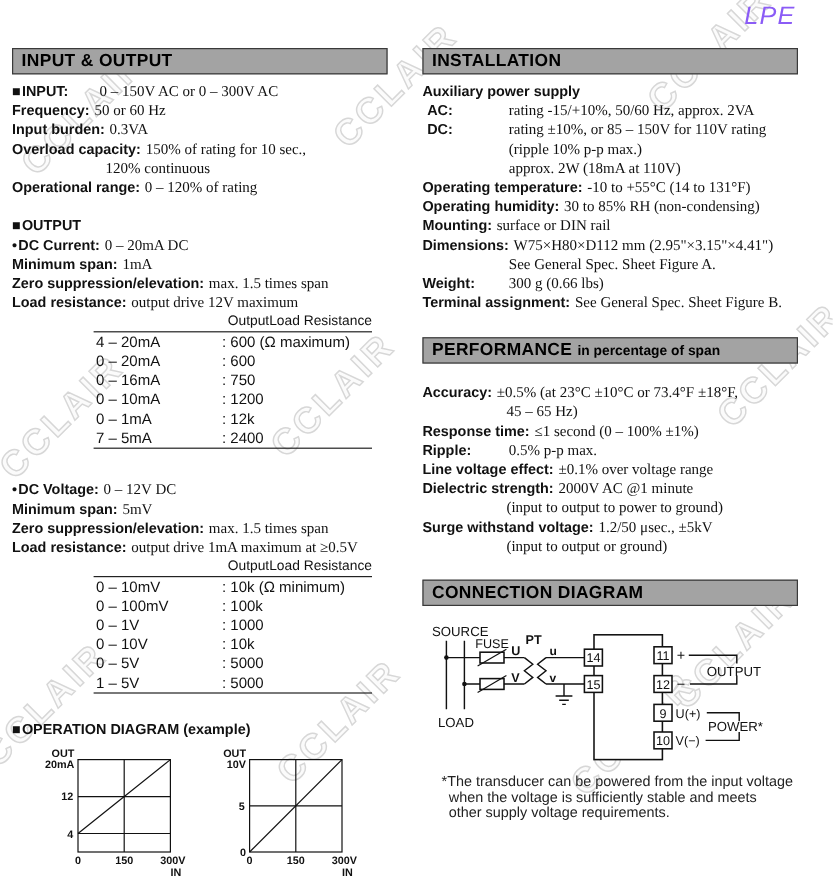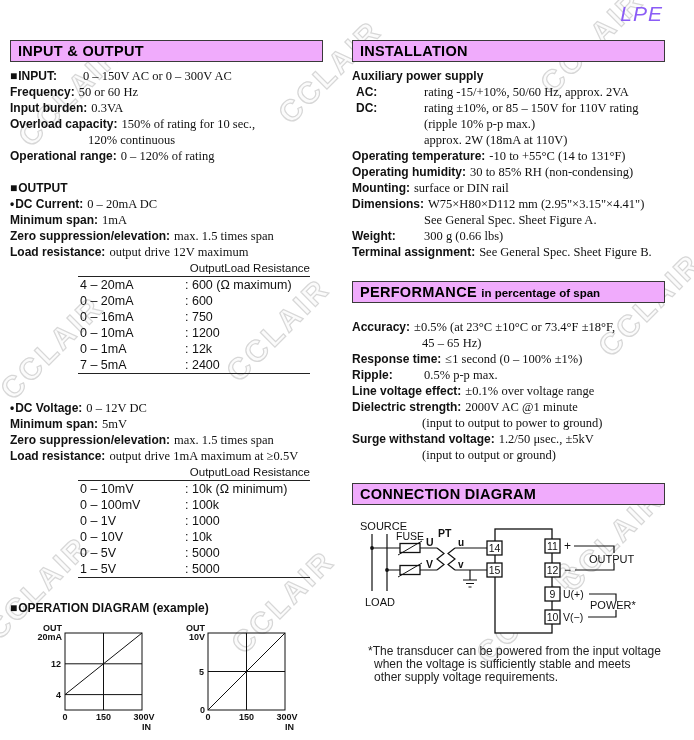--- a/index.html
+++ b/index.html
@@ -11,21 +11,21 @@
       font-family:"Liberation Sans",sans-serif;font-weight:bold;font-size:30px;letter-spacing:3px;
       color:#fbfbfb;-webkit-text-stroke:1.2px #d7d7d7;white-space:nowrap;}
   .content{position:absolute;inset:0;z-index:1;}
   
   .lpe{position:absolute;top:2px;right:31px;font-style:italic;font-size:21px;font-weight:500;
        letter-spacing:1px;color:#8b5cf6;}
   
   .col{position:absolute;top:40px;}
   .col.left{left:10px;width:332px;}
   .col.right{left:352px;width:332px;}
-  .secbar{box-sizing:border-box;width:313px;height:22px;line-height:20px;background:#f0abfc;
+  .secbar{box-sizing:border-box;width:313px;height:22px;line-height:20px;background:#a3a3a3;
           border:1px solid #3a3a3a;padding-left:7px;font-weight:bold;font-size:14.5px;
           letter-spacing:.3px;color:#000;white-space:nowrap;}
   .secbar .sub{font-size:11.5px;letter-spacing:0;}
   .block{margin-top:6px;}
   .ln{position:relative;height:16px;line-height:16px;white-space:nowrap;
       font-family:"Liberation Serif",serif;font-size:12.5px;color:#111;}
   .ln b{font-family:"Liberation Sans",sans-serif;font-size:12px;font-weight:bold;margin-right:4px;}
   .ln .mk{margin-right:1px;}
   .ln.ind78{padding-left:78px;}
   .ln.ind72{padding-left:72px;}

